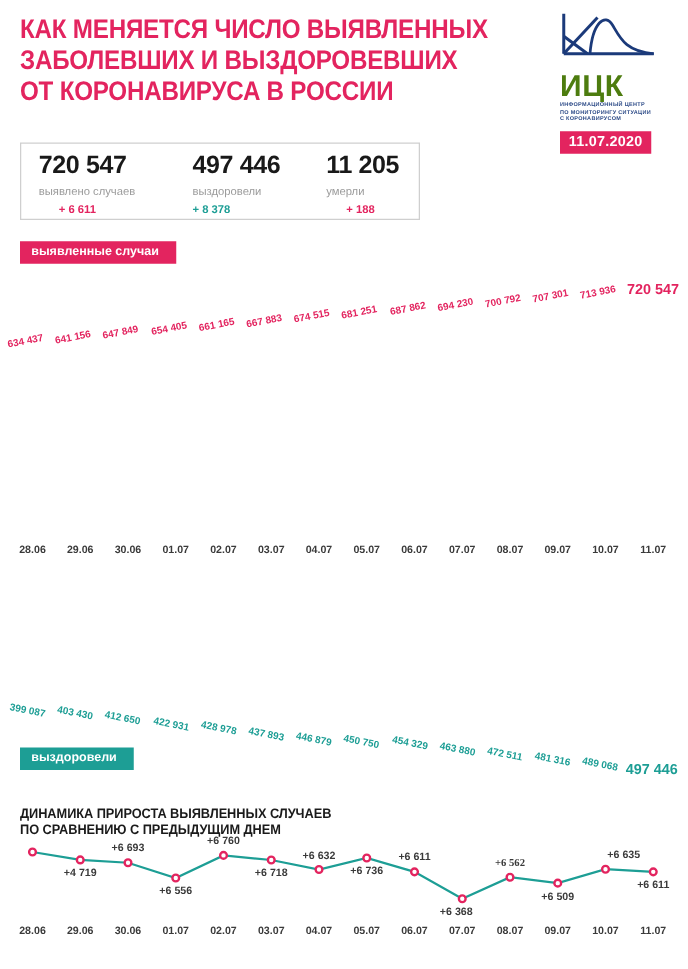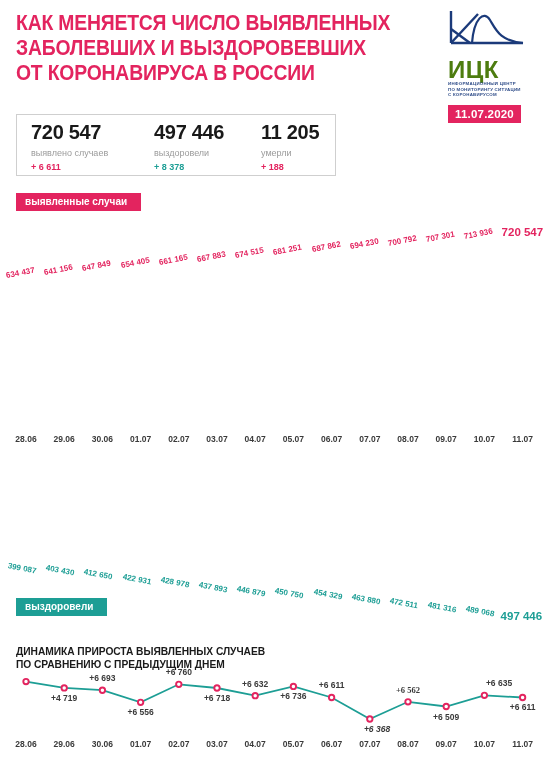--- a/index.html
+++ b/index.html
@@ -52,21 +52,21 @@
   
   #stats-box {
     position: absolute; left: 16px; top: 114px;
     width: 320px; height: 62px;
     border: 1px solid #cfcfcf; background: #fff;
   }
   .stat { position: absolute; top: 6px; }
   .stat-num { font-size: 20px; font-weight: 700; color: #191919; letter-spacing: -0.3px; white-space: nowrap; }
   .stat-lbl { font-size: 9px; color: #9b9b9b; margin-top: 4px; white-space: nowrap; }
   .stat-delta { font-size: 9px; font-weight: 700; margin-top: 4px; white-space: nowrap; }
-  .d-pink { color: #e3245f; }
+  .d-pink { color: #e3245f; margin-left: 16px; }
   .d-teal { color: #1d9e95; }
 
   
   .badge {
     position: absolute;
     color: #fff; font-size: 10px; font-weight: 700;
     padding: 3px 14px 4px 9px; white-space: nowrap;
   }
   #badge-cases { left: 16px; top: 193px; background: #e3245f; }
   #badge-recov { left: 16px; top: 598px; background: #1d9e95; }
@@ -265,21 +265,21 @@
         <circle cx="522.6" cy="26.48846153846154" r="2.7" fill="#ffffff" stroke="#e3245f" stroke-width="1.9"></circle>
       </svg>
       <div class="pt-lbl" style="left: 43.2px; width: 42px; top: 47.9346px;">+4 719</div>
       <div class="pt-lbl" style="left: 81.4px; width: 42px; top: 28.2346px;">+6 693</div>
       <div class="pt-lbl" style="left: 119.6px; width: 42px; top: 62.3538px;">+6 556</div>
       <div class="pt-lbl" style="left: 157.8px; width: 42px; top: 22.3077px;">+6 760</div>
       <div class="pt-lbl" style="left: 196px; width: 42px; top: 48.0231px;">+6 718</div>
       <div class="pt-lbl" style="left: 234.2px; width: 42px; top: 33.6308px;">+6 632</div>
       <div class="pt-lbl" style="left: 272.4px; width: 42px; top: 46.4308px;">+6 736</div>
       <div class="pt-lbl" style="left: 310.6px; width: 42px; top: 35.4885px;">+6 611</div>
-      <div class="pt-lbl" style="left: 356px; width: 42px; top: 78.9846px; font-style: italic;">+6 368</div>
+      <div class="pt-lbl" style="left: 344px; width: 42px; top: 78.9846px;">+6 368</div>
       <div class="pt-lbl" style="left: 387px; width: 42px; top: 39.8231px; font-family: Liberation Serif, serif;">+6 562</div>
       <div class="pt-lbl" style="left: 425.2px; width: 42px; top: 66.5115px;">+6 509</div>
       <div class="pt-lbl" style="left: 478px; width: 42px; top: 33.3654px;">+6 635</div>
       <div class="pt-lbl" style="left: 501.6px; width: 42px; top: 57.4885px;">+6 611</div>
       <div class="line-date" style="left: 9px; width: 34px; top: 94px;">28.06</div>
       <div class="line-date" style="left: 47.2px; width: 34px; top: 94px;">29.06</div>
       <div class="line-date" style="left: 85.4px; width: 34px; top: 94px;">30.06</div>
       <div class="line-date" style="left: 123.6px; width: 34px; top: 94px;">01.07</div>
       <div class="line-date" style="left: 161.8px; width: 34px; top: 94px;">02.07</div>
       <div class="line-date" style="left: 200px; width: 34px; top: 94px;">03.07</div>

